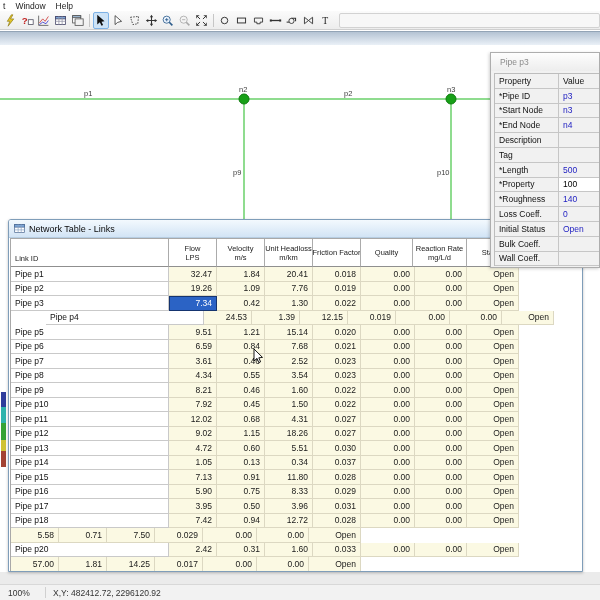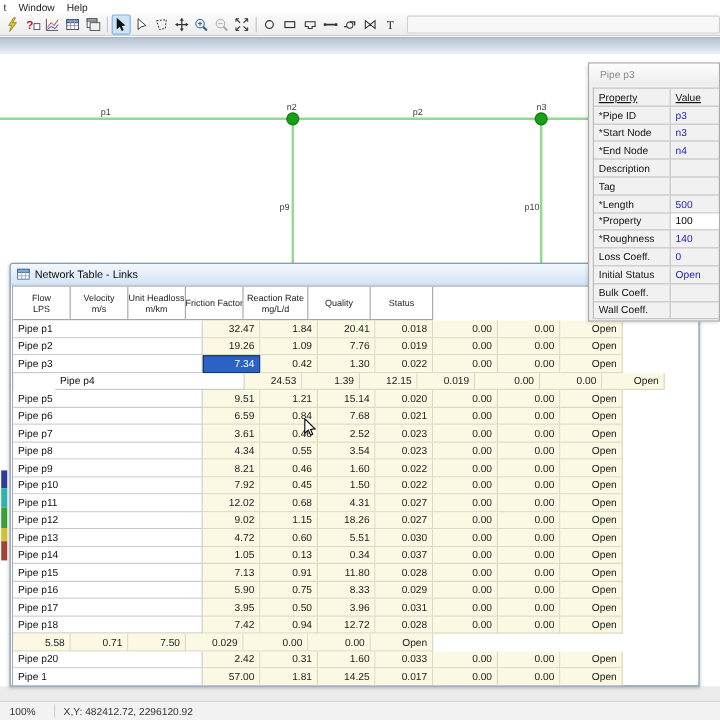--- a/index.html
+++ b/index.html
@@ -54,21 +54,21 @@
               background:#f1f1f1;border:1px solid #adadad;box-sizing:border-box;overflow:hidden;
               box-shadow:-1px 1px 3px rgba(0,0,0,.18);}
   #prop-title{height:18px;display:flex;align-items:center;padding-left:9px;
               font-size:8.5px;color:#8b8b8b;background:linear-gradient(#fdfdfd,#ededed);}
   #prop-grid{position:absolute;left:3px;top:20px;width:160px;border-left:1px solid #bdbdbd;border-top:1px solid #bdbdbd;}
   .prow{display:flex;height:14.8px;}
   .pc{box-sizing:border-box;border-right:1px solid #c6c6c6;border-bottom:1px solid #c6c6c6;
       font-size:8.5px;display:flex;align-items:center;padding-left:4px;overflow:hidden;}
   .pc.name{width:64px;color:#111;}
   .pc.val{width:86px;color:#2222c2;}
-  .pc.head{font-size:8.5px;color:#111;background:#f1f1f1;text-decoration:underline;}
+  .pc.head{font-size:8.5px;color:#111;background:#f1f1f1;}
   .pc.editing{background:#fff;color:#000;}
   
   #desk-strip{position:absolute;left:0;right:0;top:572px;height:13px;background:#ebebeb;z-index:3;}
   #statusbar{position:absolute;left:0;right:0;bottom:0;height:15px;background:#f2f2f2;
              border-top:1px solid #d8d8d8;display:flex;align-items:center;
              font-size:8.5px;color:#333;z-index:7;}
   #status-zoom{width:34px;padding-left:8px;}
   .ssep{width:1px;height:11px;background:#d0d0d0;margin:0 3px;}
   #status-coords{padding-left:4px;}
   
@@ -232,41 +232,44 @@
     <div id="table-titlebar">
       <svg viewBox="0 0 16 16">
           <rect x="1" y="2" width="14" height="12" fill="#fff" stroke="#44618c"></rect>
           <rect x="1" y="2" width="14" height="4" fill="#7da7d9" stroke="#44618c"></rect>
           <path d="M1 10 H15 M6 2 V14 M10.5 2 V14" stroke="#8aa3c4" fill="none"></path>
         </svg>
       <span>Network Table - Links</span>
     </div>
     <div id="links-grid">
       <div id="links-head">
+          <div class="hc linkid" style="width: 158px;">
+            <span>Link ID</span>
+          </div>
           <div class="hc" style="width: 48px;">
             <span>Flow</span>
             <span>LPS</span>
           </div>
           <div class="hc" style="width: 48px;">
             <span>Velocity</span>
             <span>m/s</span>
           </div>
           <div class="hc" style="width: 48px;">
             <span>Unit Headloss</span>
             <span>m/km</span>
           </div>
           <div class="hc" style="width: 48px;">
             <span>Friction Factor</span>
           </div>
+          <div class="hc" style="width: 52px;">
+            <span>Quality</span>
+          </div>
           <div class="hc" style="width: 54px;">
             <span>Reaction Rate</span>
             <span>mg/L/d</span>
-          </div>
-          <div class="hc" style="width: 52px;">
-            <span>Quality</span>
           </div>
           <div class="hc" style="width: 52px;">
             <span>Status</span>
           </div>
         </div>
       <div id="links-rows">
           <div class="trow">
             <div class="tc id" style="width: 158px;">Pipe p1</div>
             <div class="tc num" style="width: 48px;">32.47</div>
             <div class="tc num" style="width: 48px;">1.84</div>
@@ -459,21 +462,20 @@
             <div class="tc id" style="width: 158px;">Pipe p20</div>
             <div class="tc num" style="width: 48px;">2.42</div>
             <div class="tc num" style="width: 48px;">0.31</div>
             <div class="tc num" style="width: 48px;">1.60</div>
             <div class="tc num" style="width: 48px;">0.033</div>
             <div class="tc num" style="width: 54px;">0.00</div>
             <div class="tc num" style="width: 52px;">0.00</div>
             <div class="tc num" style="width: 52px;">Open</div>
           </div>
           <div class="trow">
-            <div class="tc id" style="width: 158px;">Pipe 1</div>
             <div class="tc num" style="width: 48px;">57.00</div>
             <div class="tc num" style="width: 48px;">1.81</div>
             <div class="tc num" style="width: 48px;">14.25</div>
             <div class="tc num" style="width: 48px;">0.017</div>
             <div class="tc num" style="width: 54px;">0.00</div>
             <div class="tc num" style="width: 52px;">0.00</div>
             <div class="tc num" style="width: 52px;">Open</div>
           </div>
         </div>
     </div>

